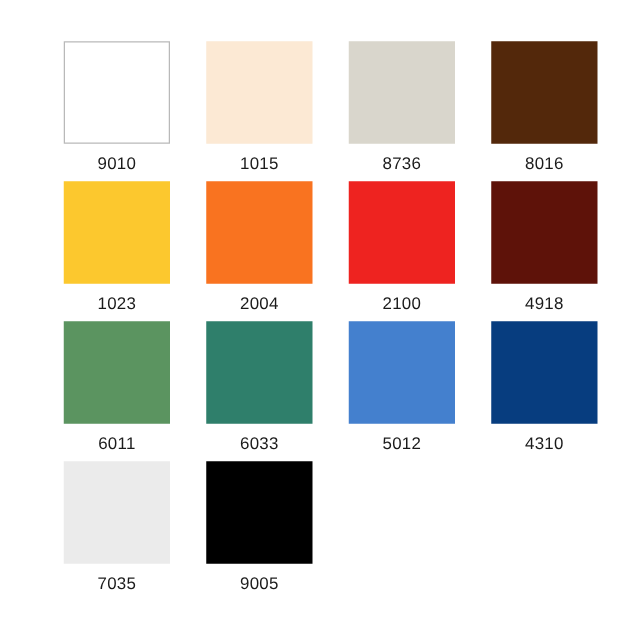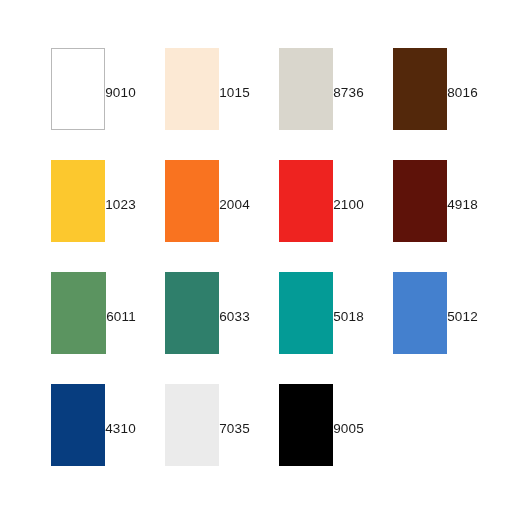--- a/index.html
+++ b/index.html
@@ -29,21 +29,21 @@
     grid-template-rows: repeat(4, 112px);
     column-gap: 29px;
     row-gap: 0px;
     margin-left: 51px;
   }
 
   .swatch-cell {
     width: 85px;
     height: 112px;
     display: flex;
-    flex-direction: row;
+    flex-direction: column;
     align-items: center;
   }
 
   .swatch-chip {
     width: 85px;
     height: 82px;
     box-sizing: border-box;
     display: block;
   }
 
@@ -102,24 +102,20 @@
       </div>
       <div class="swatch-cell">
         <span class="swatch-chip" style="background-color: rgb(91, 148, 96);"></span>
         <span class="swatch-label">6011</span>
       </div>
       <div class="swatch-cell">
         <span class="swatch-chip" style="background-color: rgb(47, 127, 107);"></span>
         <span class="swatch-label">6033</span>
       </div>
       <div class="swatch-cell">
-        <span class="swatch-chip" style="background-color: rgb(4, 155, 150);"></span>
-        <span class="swatch-label">5018</span>
-      </div>
-      <div class="swatch-cell">
         <span class="swatch-chip" style="background-color: rgb(68, 128, 206);"></span>
         <span class="swatch-label">5012</span>
       </div>
       <div class="swatch-cell">
         <span class="swatch-chip" style="background-color: rgb(7, 61, 127);"></span>
         <span class="swatch-label">4310</span>
       </div>
       <div class="swatch-cell">
         <span class="swatch-chip" style="background-color: rgb(235, 235, 235);"></span>
         <span class="swatch-label">7035</span>

